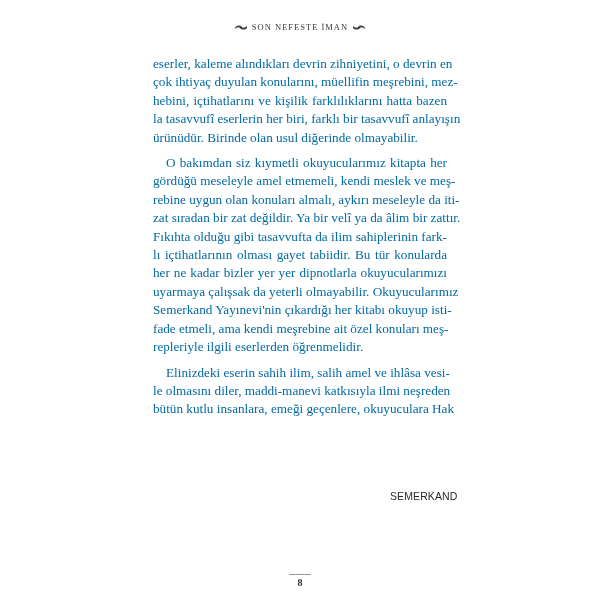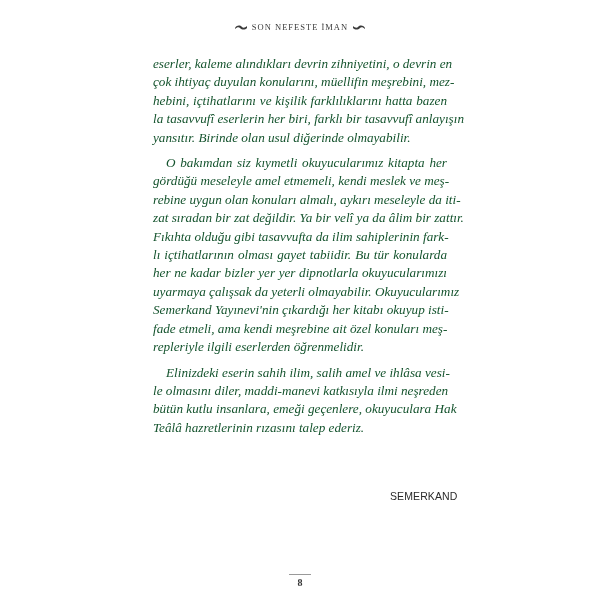--- a/index.html
+++ b/index.html
@@ -8,21 +8,21 @@
   .running-head {
     position: absolute; top: 22px; left: 0; width: 600px; text-align: center;
     font-family: "Liberation Serif", serif; font-size: 8.5px; letter-spacing: 1px;
     color: #3a3a3a; display: flex; justify-content: center; align-items: center; gap: 5px;
   }
   .ornament { display: inline-block; width: 12px; height: 6px; position: relative; }
   .ornament svg { display: block; }
   .body-text {
     position: absolute; left: 153px; top: 55px; width: 294px;
     font-family: "Liberation Serif", serif; font-size: 13.2px; line-height: 18.4px;
-    color: #14532d; text-align: justify; hyphens: manual; font-style: italic;
+    color: #0369a1; text-align: justify; hyphens: manual;
   }
   .para { margin: 0; }
   .para + .para { margin-top: 7px; }
   .line { display: block; text-align: justify; text-align-last: justify; white-space: nowrap; }
   .line.last { text-align-last: left; }
   .signature {
     position: absolute; left: 390px; top: 482px; width: 57px; text-align: right;
     font-family: "Liberation Sans", sans-serif; font-size: 10.5px; color: #2a2a2a; letter-spacing: 0.1px; margin-top: 8px;
   }
   .folio-rule { position: absolute; left: 289px; top: 574px; width: 22px; height: 1px; background: #9a9a9a; }
@@ -49,40 +49,39 @@
         </svg>
     </span>
   </div>
 
   <div class="body-text">
     <p class="para">
       <span class="line">eserler, kaleme alındıkları devrin zihniyetini, o devrin en</span>
       <span class="line">çok ihtiyaç duyulan konularını, müellifin meşrebini, mez-</span>
       <span class="line">hebini, içtihatlarını ve kişilik farklılıklarını hatta bazen</span>
       <span class="line">la tasavvufî eserlerin her biri, farklı bir tasavvufî anlayışın</span>
-      <span class="line last">yansıtır. Birinde olan usul diğerinde olmayabilir.</span>
+      <span class="line last">ürünüdür. Birinde olan usul diğerinde olmayabilir.</span>
     </p>
     <p class="para">
       <span class="line" style="padding-left:13px">O bakımdan siz kıymetli okuyucularımız kitapta her</span>
       <span class="line">gördüğü meseleyle amel etmemeli, kendi meslek ve meş-</span>
       <span class="line">rebine uygun olan konuları almalı, aykırı meseleyle da iti-</span>
       <span class="line">zat sıradan bir zat değildir. Ya bir velî ya da âlim bir zattır.</span>
       <span class="line">Fıkıhta olduğu gibi tasavvufta da ilim sahiplerinin fark-</span>
       <span class="line">lı içtihatlarının olması gayet tabiidir. Bu tür konularda</span>
       <span class="line">her ne kadar bizler yer yer dipnotlarla okuyucularımızı</span>
       <span class="line">uyarmaya çalışsak da yeterli olmayabilir. Okuyucularımız</span>
       <span class="line">Semerkand Yayınevi'nin çıkardığı her kitabı okuyup isti-</span>
       <span class="line">fade etmeli, ama kendi meşrebine ait özel konuları meş-</span>
       <span class="line last">repleriyle ilgili eserlerden öğrenmelidir.</span>
     </p>
     <p class="para">
       <span class="line" style="padding-left:13px">Elinizdeki eserin sahih ilim, salih amel ve ihlâsa vesi-</span>
       <span class="line">le olmasını diler, maddi-manevi katkısıyla ilmi neşreden</span>
       <span class="line">bütün kutlu insanlara, emeği geçenlere, okuyuculara Hak</span>
-      <span class="line last">Teâlâ hazretlerinin rızasını talep ederiz.</span>
     </p>
   </div>
 
   <div class="signature">SEMERKAND</div>
 
   <div class="folio-rule"></div>
   <div class="folio">8</div>
 
 </div>
 

